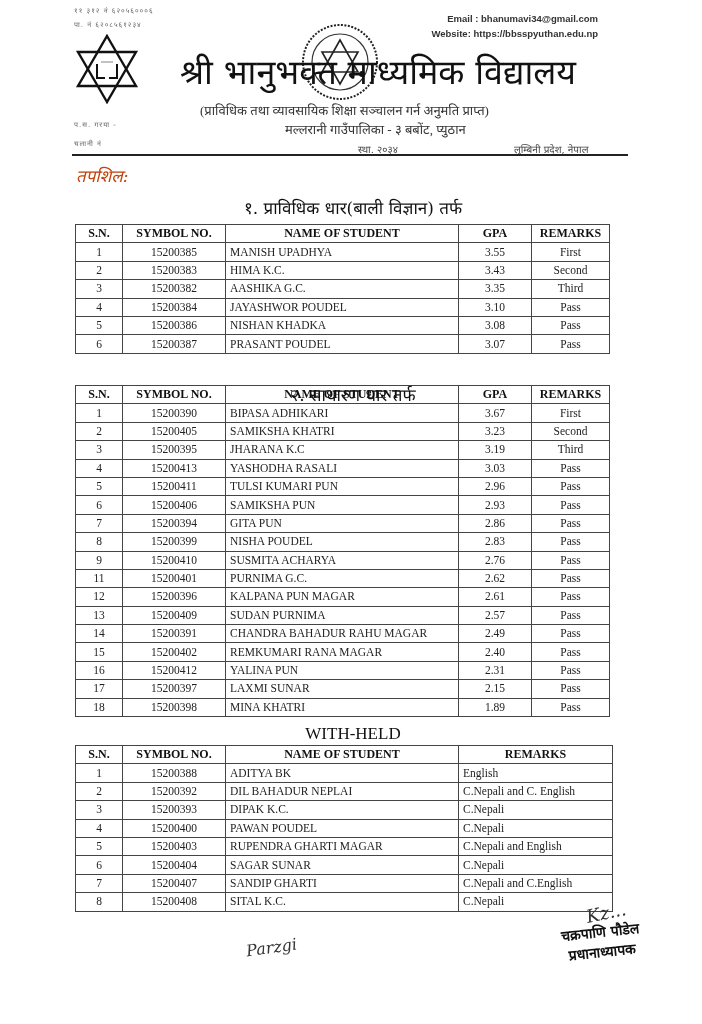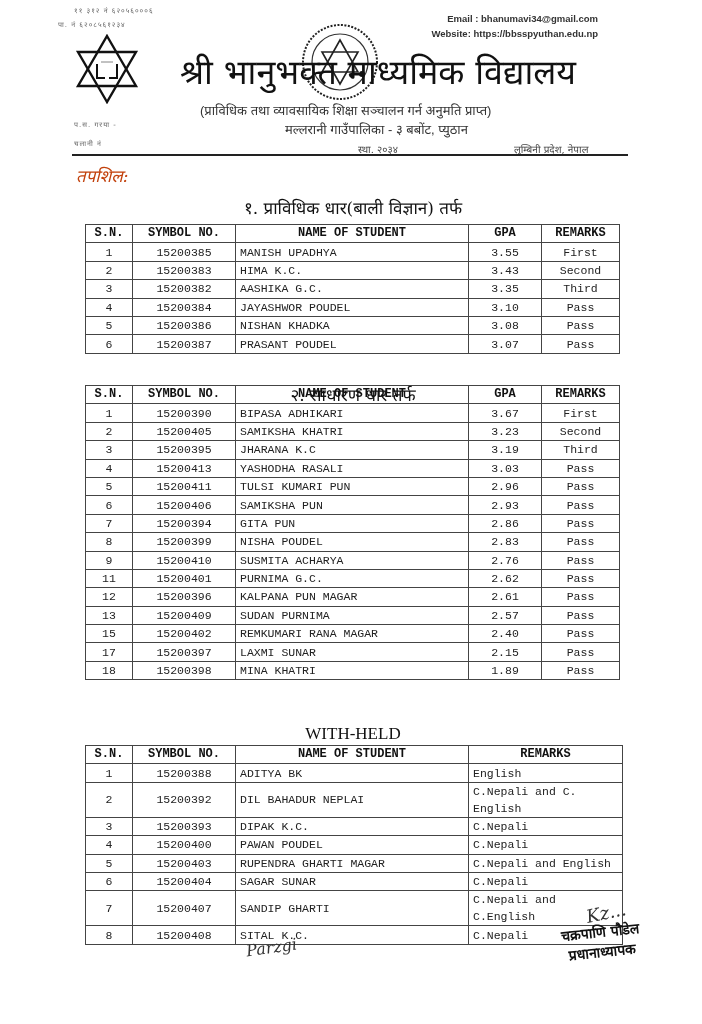--- a/index.html
+++ b/index.html
@@ -4,29 +4,29 @@
 <style>
   html, body { margin: 0; padding: 0; background: #ffffff; }
   body { width: 702px; height: 1024px; position: relative; overflow: hidden;
          font-family: "Liberation Sans", sans-serif; color: #111; }
   .abs { position: absolute; }
 
   
   .faint { font-family: "DejaVu Sans", sans-serif; font-size: 7px; color: #666; letter-spacing: 1px; }
   .contact { font-family: "Liberation Sans", sans-serif; font-size: 9.5px; font-weight: bold; color: #333; text-align: right; }
   .title-np { font-family: "DejaVu Serif", serif; font-size: 34px; color: #111; white-space: nowrap; }
-  .sub-np { font-family: Liberation Sans, sans-serif; font-size: 13px; color: #333; white-space: nowrap; }
+  .sub-np { font-family: Liberation Serif, serif; font-size: 13px; color: #333; white-space: nowrap; }
   .small-np { font-family: "DejaVu Serif", serif; font-size: 10px; color: #444; white-space: nowrap; }
   .rule { position: absolute; left: 72px; width: 556px; height: 2px; background: #222; }
   .tapsil { font-family: "DejaVu Serif", serif; font-style: italic; font-size: 17px; color: #c2410c; }
   .section-title { font-family: "DejaVu Serif", serif; font-size: 17px; color: #111; text-align: center; white-space: nowrap; }
   .withheld-title { font-family: "Liberation Serif", serif; font-weight: normal; font-size: 17px; color: #111; text-align: center; }
 
   
-  table.res { position: absolute; left: 85px; border-collapse: collapse; font-family: Liberation Mono, monospace;
+  table.res { position: absolute; left: 75px; border-collapse: collapse; font-family: Liberation Serif, serif;
               font-size: 11.5px; color: #222; }
   table.res td, table.res th { border: 1px solid #444; padding: 0 4px; height: 17.4px; line-height: 17px; }
   table.res th { font-weight: bold; font-size: 12px; color: #111; }
   .c-sn { width: 38px; text-align: center; }
   .c-sym { width: 94px; text-align: center; }
   .c-name { width: 224px; text-align: left; }
   .c-gpa { width: 64px; text-align: center; }
   .c-rem { width: 69px; text-align: center; }
   .c-rem-wide { width: 145px; text-align: left; }
   th.c-name { text-align: center; }
@@ -40,21 +40,21 @@
           font-size: 16px; color: #333; transform: rotate(-8deg); }
   .sig2 { position: absolute; left: 586px; top: 902px; font-family: "DejaVu Serif", serif; font-style: italic;
           font-size: 18px; color: #333; transform: rotate(-12deg); }
   .signer { position: absolute; left: 562px; top: 922px; font-family: "DejaVu Sans", sans-serif; font-weight: bold;
             font-size: 14px; color: #111; transform: rotate(-6deg); text-align: center; line-height: 20px; }
 </style>
 </head>
 <body>
 
 <div class="abs faint" style="left:74px; top:6px;">११ ३१२ नं  ६२०५६०००६</div>
-<div class="abs faint" style="left:58px; top:20px;">पा. नं  ६२०८५६१२३४</div>
+<div class="abs faint" style="left:74px; top:20px;">पा. नं  ६२०८५६१२३४</div>
 
 <svg class="emblem" viewBox="0 0 66 70">
   <polygon points="33,2 62,52 4,52" fill="none" stroke="#111" stroke-width="2.4"></polygon>
   <polygon points="33,68 4,18 62,18" fill="none" stroke="#111" stroke-width="2.4"></polygon>
   <path d="M23,30 L23,44 L31,44 M35,44 L43,44 L43,30" fill="none" stroke="#111" stroke-width="2"></path>
   <line x1="27" y1="28" x2="39" y2="28" stroke="#666" stroke-width="0.8"></line>
 </svg>
 
 <div class="abs contact" style="left:440px; top:13px; width:158px;">Email : bhanumavi34@gmail.com</div>
 <div class="abs contact" style="left:410px; top:28px; width:188px;">Website: https://bbsspyuthan.edu.np</div>
@@ -226,24 +226,38 @@
         <td class="c-rem">Pass</td>
       </tr>
       <tr>
         <td class="c-sn">13</td>
         <td class="c-sym">15200409</td>
         <td class="c-name">SUDAN PURNIMA</td>
         <td class="c-gpa">2.57</td>
         <td class="c-rem">Pass</td>
       </tr>
       <tr>
+        <td class="c-sn">14</td>
+        <td class="c-sym">15200391</td>
+        <td class="c-name">CHANDRA BAHADUR RAHU MAGAR</td>
+        <td class="c-gpa">2.49</td>
+        <td class="c-rem">Pass</td>
+      </tr>
+      <tr>
         <td class="c-sn">15</td>
         <td class="c-sym">15200402</td>
         <td class="c-name">REMKUMARI RANA MAGAR</td>
         <td class="c-gpa">2.40</td>
+        <td class="c-rem">Pass</td>
+      </tr>
+      <tr>
+        <td class="c-sn">16</td>
+        <td class="c-sym">15200412</td>
+        <td class="c-name">YALINA PUN</td>
+        <td class="c-gpa">2.31</td>
         <td class="c-rem">Pass</td>
       </tr>
       <tr>
         <td class="c-sn">17</td>
         <td class="c-sym">15200397</td>
         <td class="c-name">LAXMI SUNAR</td>
         <td class="c-gpa">2.15</td>
         <td class="c-rem">Pass</td>
       </tr>
       <tr>

